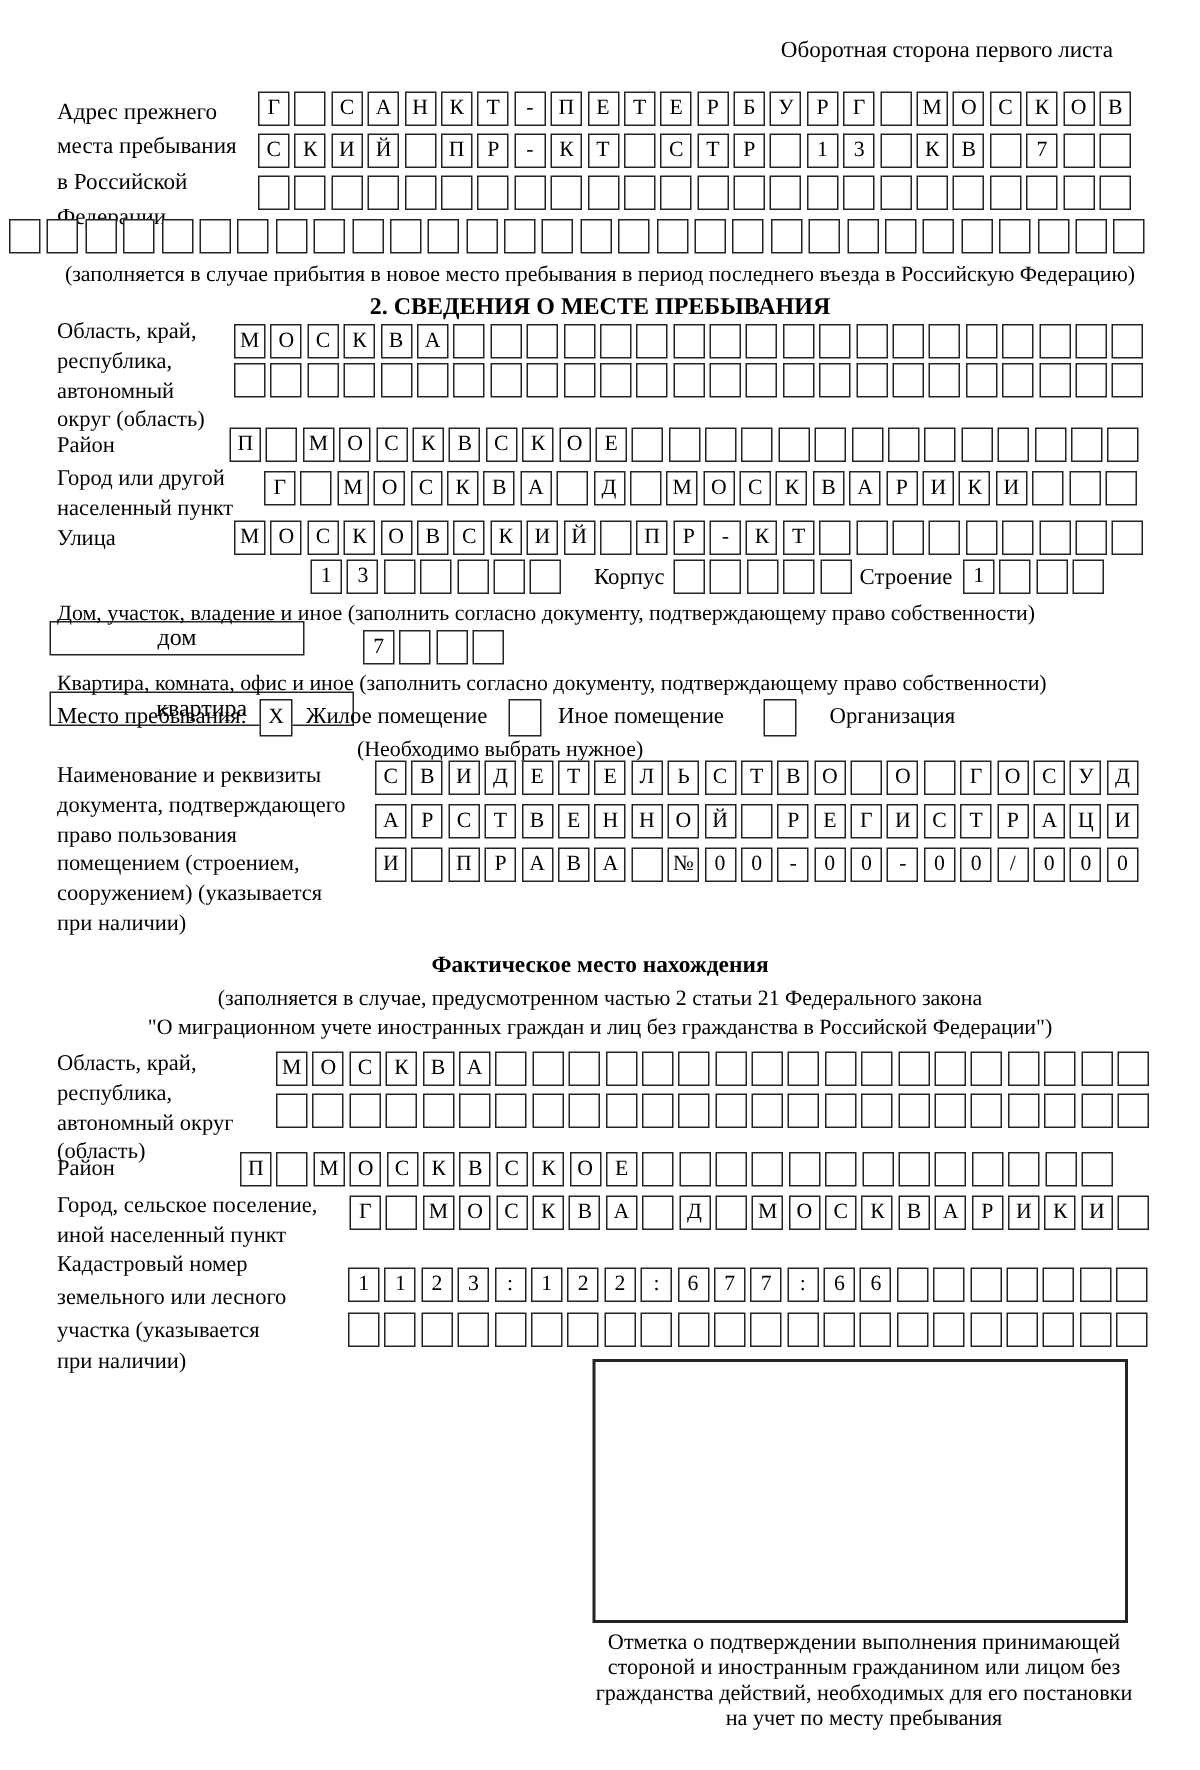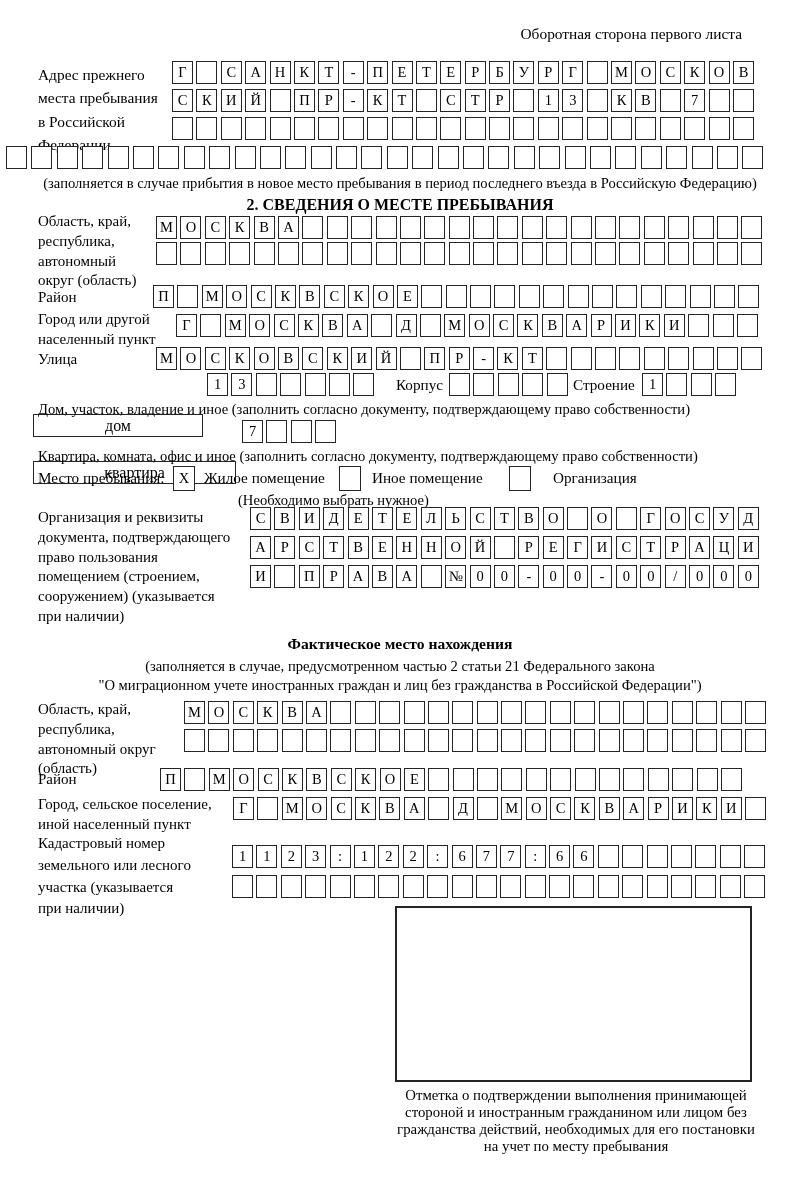--- a/index.html
+++ b/index.html
@@ -332,21 +332,21 @@
 
   <div class="abs inl" style="top:469px;left:38px;">Место пребывания:</div>
   <div class="abs cbox" style="top:466px;left:173px;">X</div>
   <div class="abs inl" style="top:469px;left:204px;">Жилое помещение</div>
   <div class="abs cbox" style="top:466px;left:339px;"></div>
   <div class="abs inl" style="top:469px;left:372px;">Иное помещение</div>
   <div class="abs cbox" style="top:466px;left:509px;"></div>
   <div class="abs inl" style="top:469px;left:553px;">Организация</div>
   <div class="abs cap" style="top:492px;left:238px;">(Необходимо выбрать нужное)</div>
 
-  <div class="abs lbl" style="top:508px;left:38px;width:210px;">Организация и реквизиты
+  <div class="abs lbl" style="top:508px;left:38px;width:210px;">Наименование и реквизиты
 документа, подтверждающего
 право пользования
 помещением (строением,
 сооружением) (указывается
 при наличии)</div>
   <div class="abs boxes" style="top:507px;left:250px;">
       <span class="cell">С</span>
       <span class="cell">В</span>
       <span class="cell">И</span>
       <span class="cell">Д</span>

